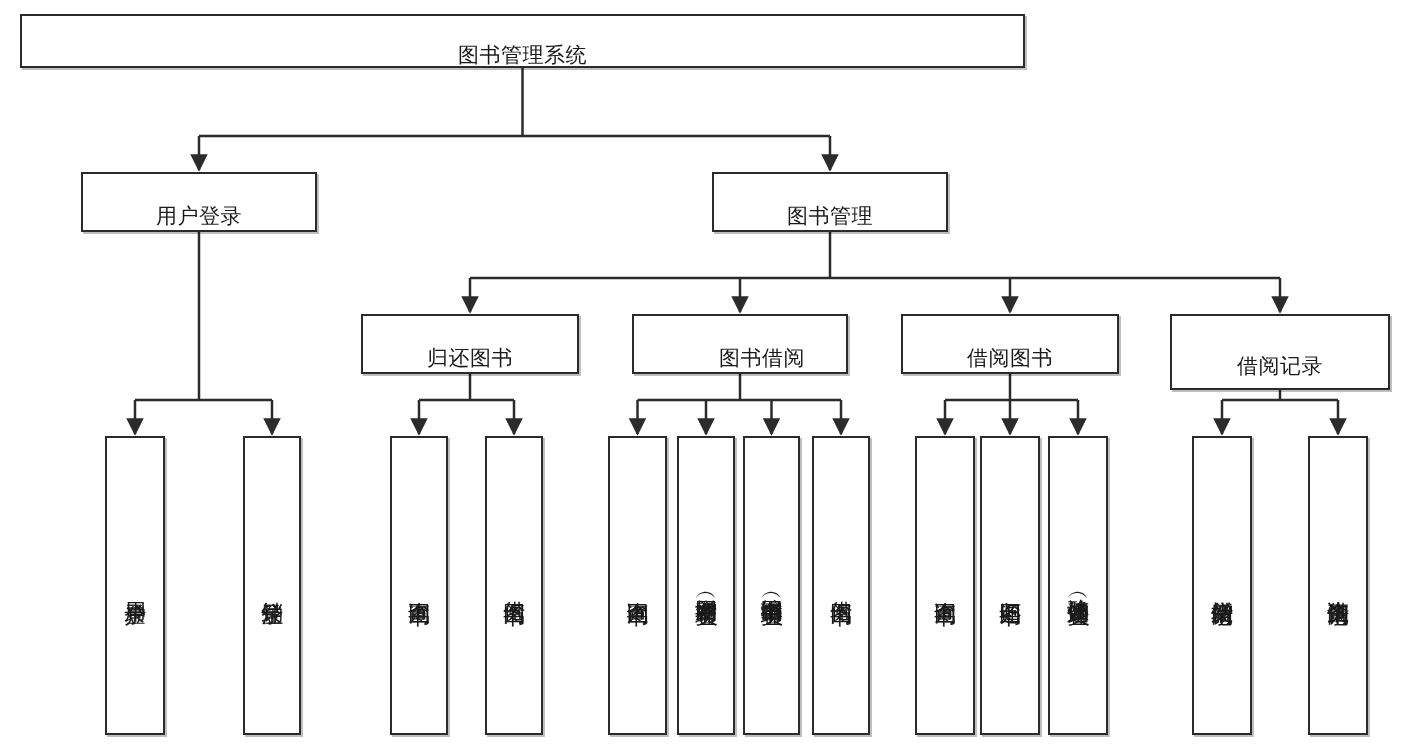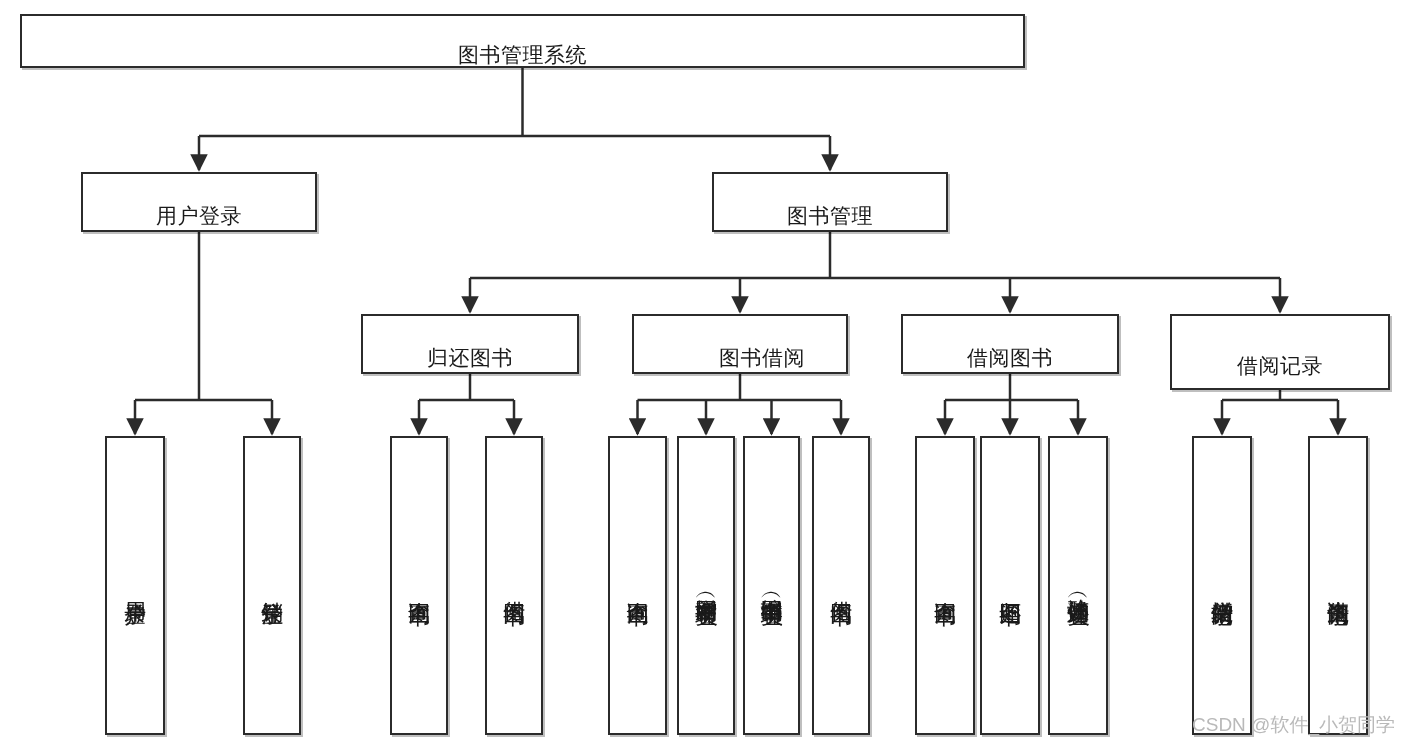--- a/index.html
+++ b/index.html
@@ -202,14 +202,13 @@
           <span class="label">新增借阅记录</span>
         </div>
       </div>
       <div class="node vert" style="left: 1308px; top: 436px; width: 60px; height: 299px;">
         <div class="inner topalign-x">
           <span class="label">查询借阅记录</span>
         </div>
       </div>
     </div>
 
-  <div class="watermark" style="left:1192px; top:712px;">CSDN @软件_小贺同学</div>
 </div>
 
 </body></html>

